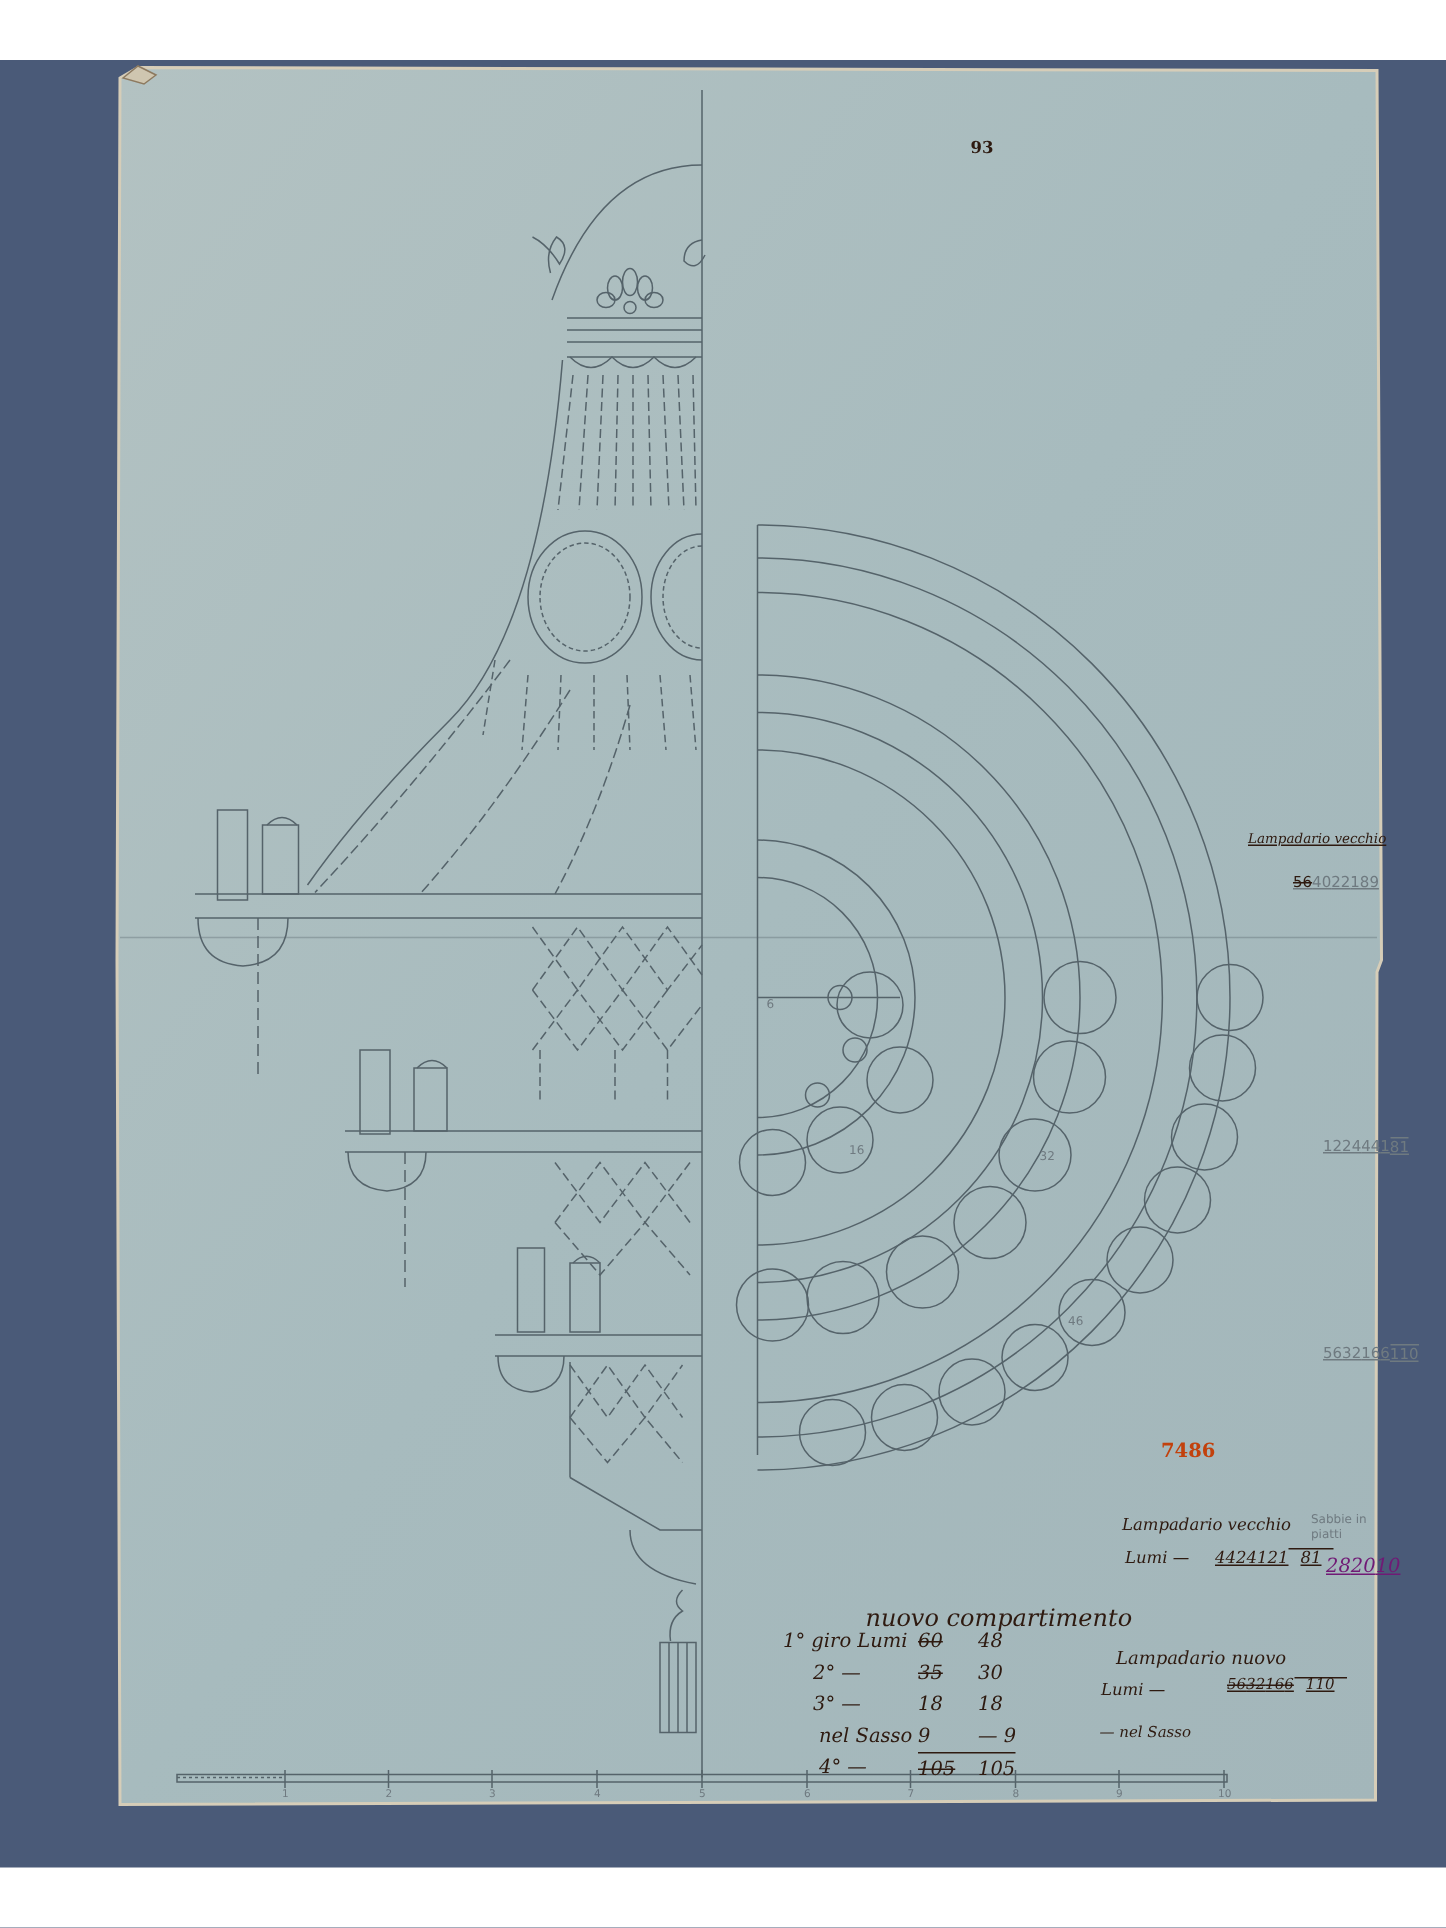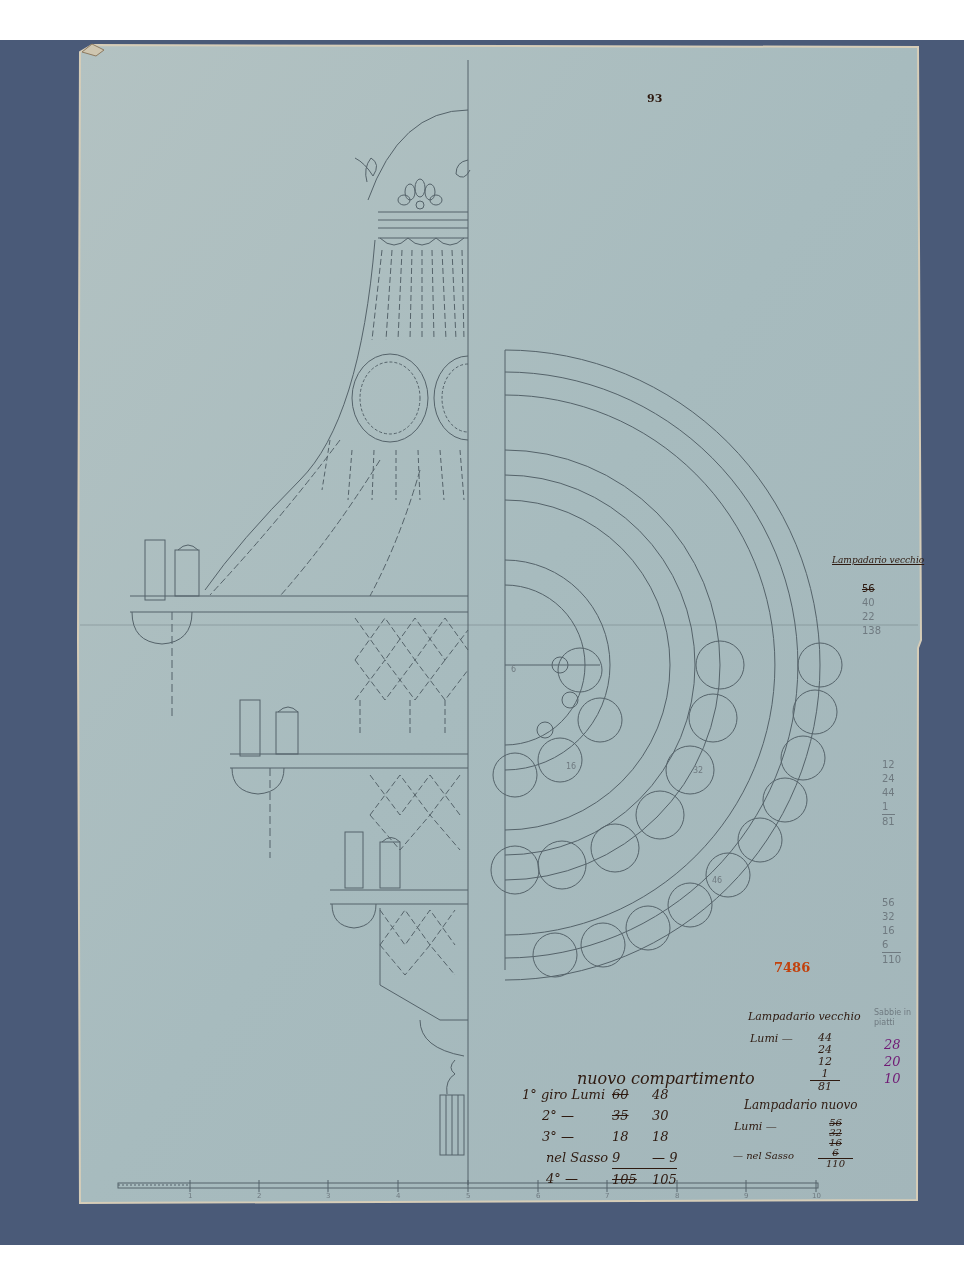--- a/index.html
+++ b/index.html
@@ -19,21 +19,21 @@
       position: absolute; color: #2e1a10;
       font-family: "DejaVu Serif", serif; font-style: italic;
       white-space: nowrap;
     }
     .note.pencil { color: #6f7a80; font-style: normal; font-family: "DejaVu Sans", sans-serif; }
     .inv {
       position: absolute; left: 774px; top: 960px;
       font-family: "DejaVu Serif", serif; font-weight: bold; font-size: 13px; color: #c2410c;
     }
     .strike { text-decoration: line-through; }
-    .col { position:absolute; display:flex; flex-direction:column; }
+    .col { position:absolute; display:flex; flex-direction:row;text-decoration:underline; }
   </style>
 </head>
 <body>
 
 <div class="mount"></div>
 
 <svg class="sheet" viewBox="0 0 964 1285" xmlns="http://www.w3.org/2000/svg">
   <defs>
     <linearGradient id="paperG" x1="0" y1="0" x2="1" y2="1">
       <stop offset="0" stop-color="#b3c2c2"></stop>
@@ -240,21 +240,21 @@
 <div class="note pencil" style="left:511px;top:665px;font-size:8px;">6</div>
 <div class="note pencil" style="left:566px;top:762px;font-size:8px;">16</div>
 <div class="note pencil" style="left:693px;top:766px;font-size:8px;">32</div>
 <div class="note pencil" style="left:712px;top:876px;font-size:8px;">46</div>
 
 <div class="note" style="left:832px;top:555px;font-size:9px;text-decoration:underline;">Lampadario vecchio</div>
 <div class="col" style="left:862px;top:582px;font-size:10px;line-height:14px;color:#6f7a80;font-family:'DejaVu Sans',sans-serif;">
   <span class="strike" style="color:#2e1a10">56</span>
   <span>40</span>
   <span>22</span>
-  <span>138</span>
+  <span>189</span>
 </div>
 <div class="col" style="left:882px;top:758px;font-size:10px;line-height:14px;color:#6f7a80;font-family:'DejaVu Sans',sans-serif;">
   <span>12</span>
   <span>24</span>
   <span>44</span>
   <span>1</span>
   <span style="border-top:1px solid #6f7a80">81</span>
 </div>
 <div class="col" style="left:882px;top:896px;font-size:10px;line-height:14px;color:#6f7a80;font-family:'DejaVu Sans',sans-serif;">
   <span>56</span>

